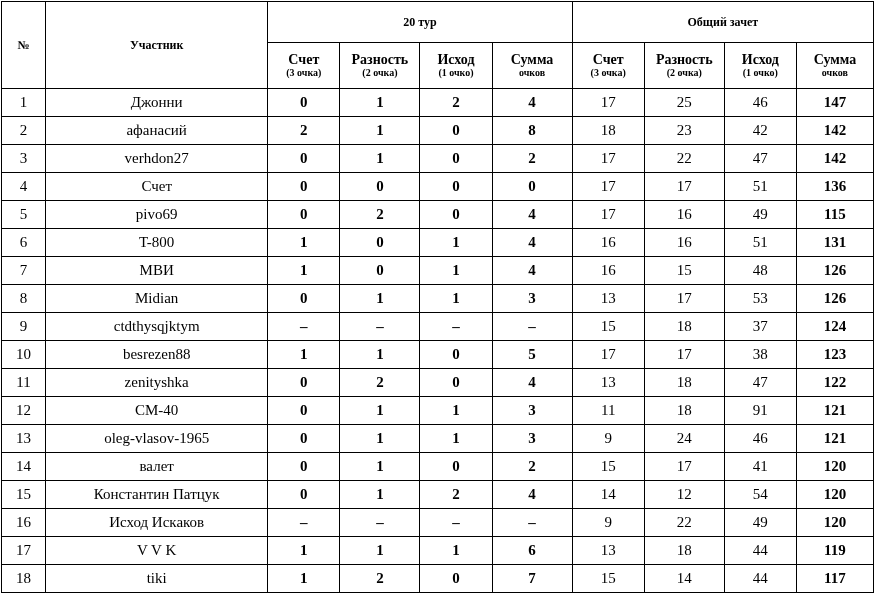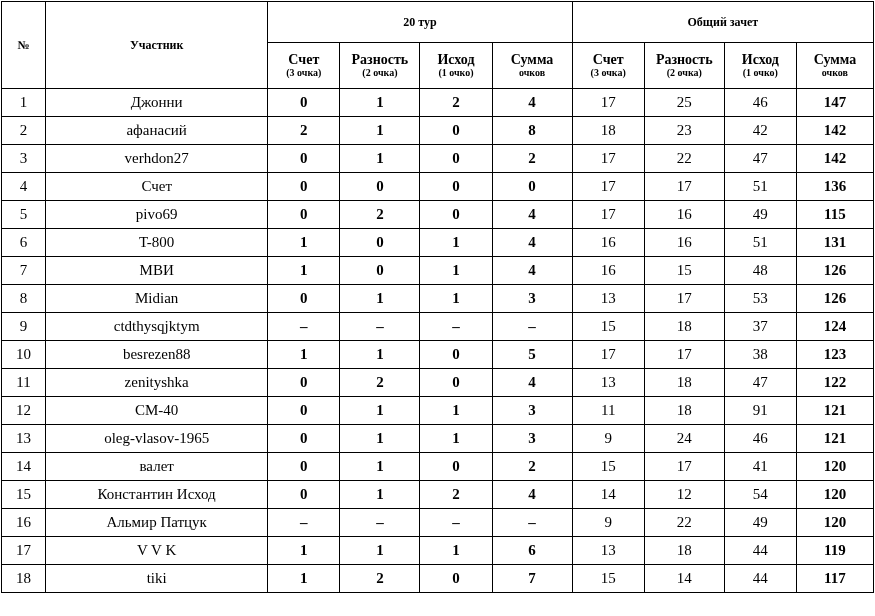--- a/index.html
+++ b/index.html
@@ -315,33 +315,33 @@
           <td class="bold">1</td>
           <td class="bold">0</td>
           <td class="bold">2</td>
           <td class="plain">15</td>
           <td class="plain">17</td>
           <td class="plain">41</td>
           <td class="bold">120</td>
         </tr>
         <tr class="data-row">
           <td class="rank">15</td>
-          <td class="name">Константин Исход</td>
+          <td class="name">Константин Патцук</td>
           <td class="bold">0</td>
           <td class="bold">1</td>
           <td class="bold">2</td>
           <td class="bold">4</td>
           <td class="plain">14</td>
           <td class="plain">12</td>
           <td class="plain">54</td>
           <td class="bold">120</td>
         </tr>
         <tr class="data-row">
           <td class="rank">16</td>
-          <td class="name">Альмир Патцук</td>
+          <td class="name">Исход Искаков</td>
           <td class="bold">–</td>
           <td class="bold">–</td>
           <td class="bold">–</td>
           <td class="bold">–</td>
           <td class="plain">9</td>
           <td class="plain">22</td>
           <td class="plain">49</td>
           <td class="bold">120</td>
         </tr>
         <tr class="data-row">

